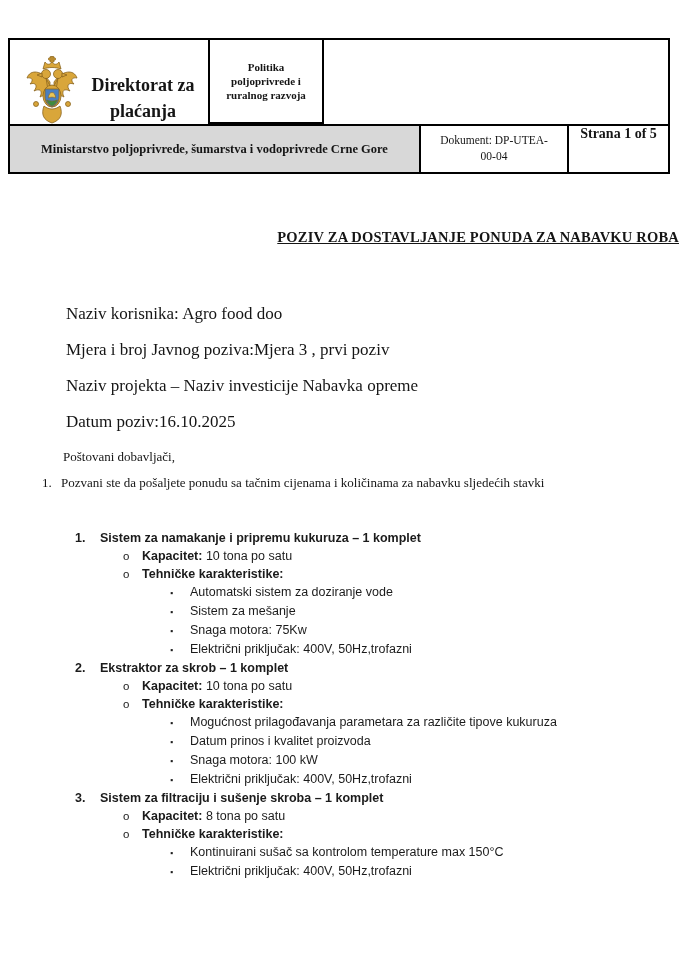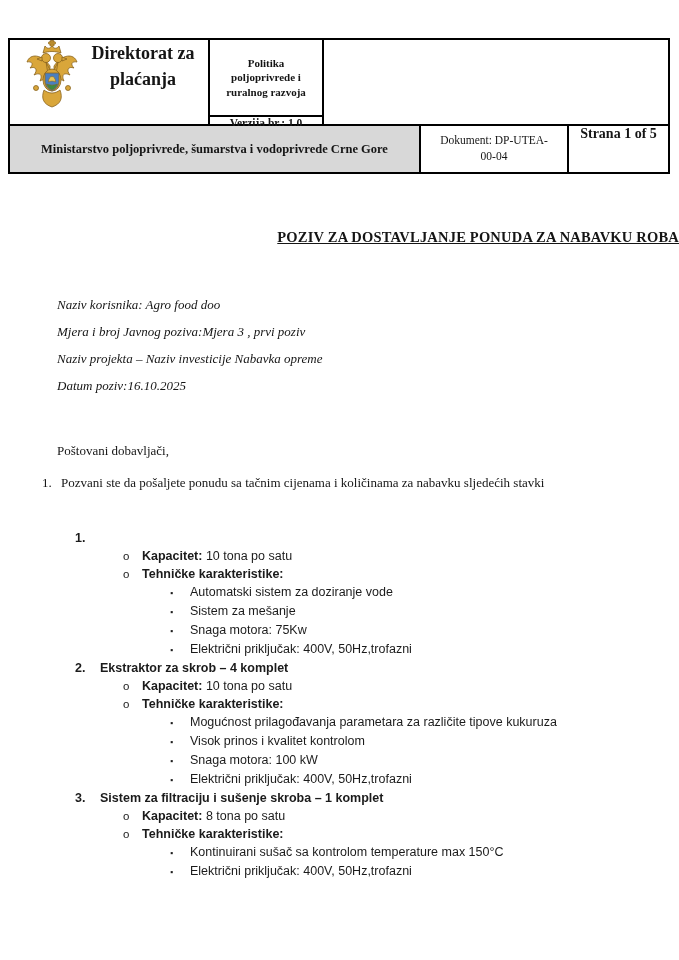--- a/index.html
+++ b/index.html
@@ -19,21 +19,21 @@
   .hdr {
     position: absolute;
     left: 8px; top: 38px;
     width: 662px;
     border: 2px solid #000;
   }
   .hr1 { display: flex; height: 84px; }
   .cA {
     width: 200px;
     border-right: 2px solid #000;
-    display: flex; align-items: flex-start;
+    display: flex; align-items: flex-end;
     padding-left: 14px;
   }
   .dir-title {
     flex: 1; text-align: center;
     font-weight: bold; font-size: 18px; line-height: 1.45;
     padding: 0 10px 0 8px;
   }
   .cB { width: 114px; border-right: 2px solid #000; display: flex; flex-direction: column; }
   .cB1 {
     flex: 1.12; border-bottom: 2px solid #000;
@@ -80,26 +80,25 @@
   
   .title {
     position: absolute; top: 229px; left: 0; width: 100%;
     margin: 0; text-align: right;
     font-size: 14.5px; font-weight: bold;
     text-decoration: underline;
     letter-spacing: 0.2px;
   }
   .meta { position: absolute; top: 291px; left: 57px; right: 30px; }
   .meta p {
-    margin: 0; font-size: 13px; line-height: 27px;
+    margin: 9px; font-size: 17px; line-height: 27px;
     white-space: pre-wrap;
-    font-style: italic;
   }
   .salut {
-    position: absolute; top: 443px; left: 57px; margin: 0;
+    position: absolute; top: 443px; left: 57px; margin: 6px;
     font-size: 13px;
   }
   .intro {
     position: absolute; top: 475px; left: 42px; right: 20px; margin: 0;
     font-size: 13px; display: flex;
   }
   .intro .inum { width: 19px; flex: 0 0 19px; }
 
   
   .items {
@@ -142,21 +141,20 @@
             <circle cx="44" cy="48" r="2.5"></circle>
           </g>
           <path d="M21 33 H35 V41 C35 46 32 49.5 28 51 C24 49.5 21 46 21 41 Z" fill="#4a7fc0" stroke="#8a6420" stroke-width="0.8"></path>
           <path d="M22.5 44 C24 47.5 26 49.3 28 50 C30 49.3 32 47.5 33.5 44 C29.8 45.5 26.2 45.5 22.5 44 Z" fill="#3d8b40" stroke="#8a6420" stroke-width="0.6"></path>
           <path d="M24.5 42 C24.5 38.5 26 36.5 28 36.5 C30 36.5 31.5 38.5 31.5 42 C29 40.8 27 40.8 24.5 42 Z" fill="#e8c558" stroke="#8a6420" stroke-width="0.6"></path>
         </svg>
         <div class="dir-title">Direktorat za plaćanja</div>
       </div>
       <div class="cB">
         <div class="cB1">Politika poljoprivrede i ruralnog razvoja</div>
-        <div class="cB2">Verzija br.: 1.0</div>
       </div>
     </div>
     <div class="hr2">
       <div class="cD">
         <span>Ministarstvo poljoprivrede, šumarstva i vodoprivrede Crne Gore</span>
       </div>
       <div class="cE">
         <span>Dokument: DP-UTEA-00-04</span>
       </div>
       <div class="cF">
@@ -178,20 +176,21 @@
   <p class="intro">
     <span class="inum">1.</span>
     <span>Pozvani ste da pošaljete ponudu sa tačnim cijenama i količinama za nabavku sljedećih stavki</span>
   </p>
 
   <div class="items">
 
     <div>
       <div class="l1">
         <span class="num">1.</span>
+        <span>Sistem za namakanje i pripremu kukuruza – 1 komplet</span>
       </div>
       <div class="l2">
         <span class="bul">o</span>
         <span><span class="bld">Kapacitet:</span><span class="nrm"> 10 tona po satu</span></span>
       </div>
       <div class="l2">
         <span class="bul">o</span>
         <span class="bld">Tehničke karakteristike:</span>
       </div>
       <div class="l3">
@@ -208,37 +207,37 @@
       </div>
       <div class="l3">
         <span class="bul">▪</span>
         <span>Električni priključak: 400V, 50Hz,trofazni</span>
       </div>
     </div>
 
     <div>
       <div class="l1">
         <span class="num">2.</span>
-        <span>Ekstraktor za skrob – 4 komplet</span>
+        <span>Ekstraktor za skrob – 1 komplet</span>
       </div>
       <div class="l2">
         <span class="bul">o</span>
         <span><span class="bld">Kapacitet:</span><span class="nrm"> 10 tona po satu</span></span>
       </div>
       <div class="l2">
         <span class="bul">o</span>
         <span class="bld">Tehničke karakteristike:</span>
       </div>
       <div class="l3">
         <span class="bul">▪</span>
         <span>Mogućnost prilagođavanja parametara za različite tipove kukuruza</span>
       </div>
       <div class="l3">
         <span class="bul">▪</span>
-        <span>Visok prinos i kvalitet kontrolom</span>
+        <span>Datum prinos i kvalitet proizvoda</span>
       </div>
       <div class="l3">
         <span class="bul">▪</span>
         <span>Snaga motora: 100 kW</span>
       </div>
       <div class="l3">
         <span class="bul">▪</span>
         <span>Električni priključak: 400V, 50Hz,trofazni</span>
       </div>
     </div>

